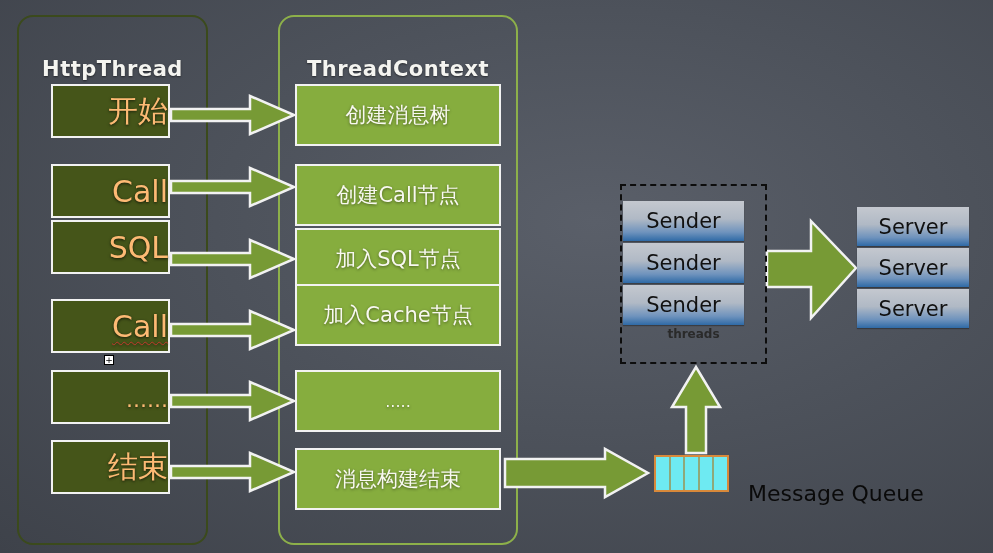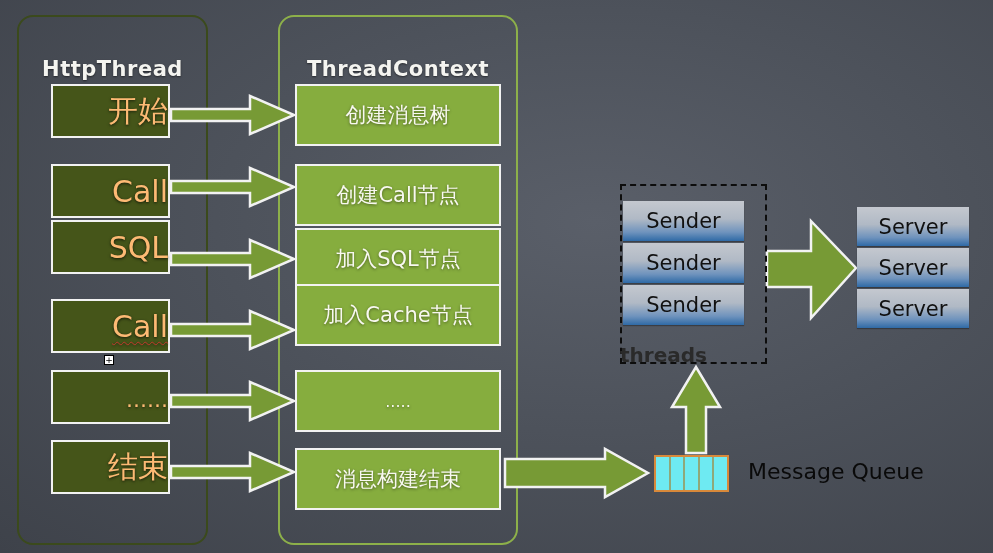--- a/index.html
+++ b/index.html
@@ -41,31 +41,31 @@
     background: linear-gradient(to bottom, #c4c8cf 0%, #b0b9c5 45%, #6f93bd 78%, #2f6aa6 100%);
     box-shadow: 0 1px 1px rgba(0,0,0,0.3);
   }
   .sender { left:623px; width:121px; height:40px; }
   .server { left:857px; width:112px; height:39px; }
   .threads-box {
     left:620px; top:184px; width:147px; height:180px;
     border:2px dashed #0d0d0d;
   }
   .threads-label {
-    left:620px; top:343px; width:147px; text-align:left;
-    color:#2a2a2a; font-size:20px; font-weight:bold;
+    left:620px; top:327px; width:147px; text-align:center;
+    color:#2a2a2a; font-size:12px; font-weight:bold;
   }
   .queue {
     left:654px; top:455px; width:75px; height:37px;
     border:2px solid #d8893a; background:#6eeaf2; display:flex;
   }
   .queue-cell { flex:1; border-right:2px solid #8fa87a; }
   .queue-cell:last-child { border-right:none; }
   .queue-label {
-    left:748px; top:459px; color:#0a0a0a; font-size:22px;
+    left:748px; top:481px; color:#0a0a0a; font-size:22px;
   }
   svg.arrows { position:absolute; left:0; top:0; }
   .marker-plus {
     left:104px; top:355px; width:10px; height:10px; background:#fff; border:1px solid #000;
     font-size:9px; line-height:8px; text-align:center; color:#000;
   }
   .spell { text-decoration: underline wavy #c0392b; text-underline-offset:4px; text-decoration-thickness:1px; }
 </style>
 </head>
 <body>

